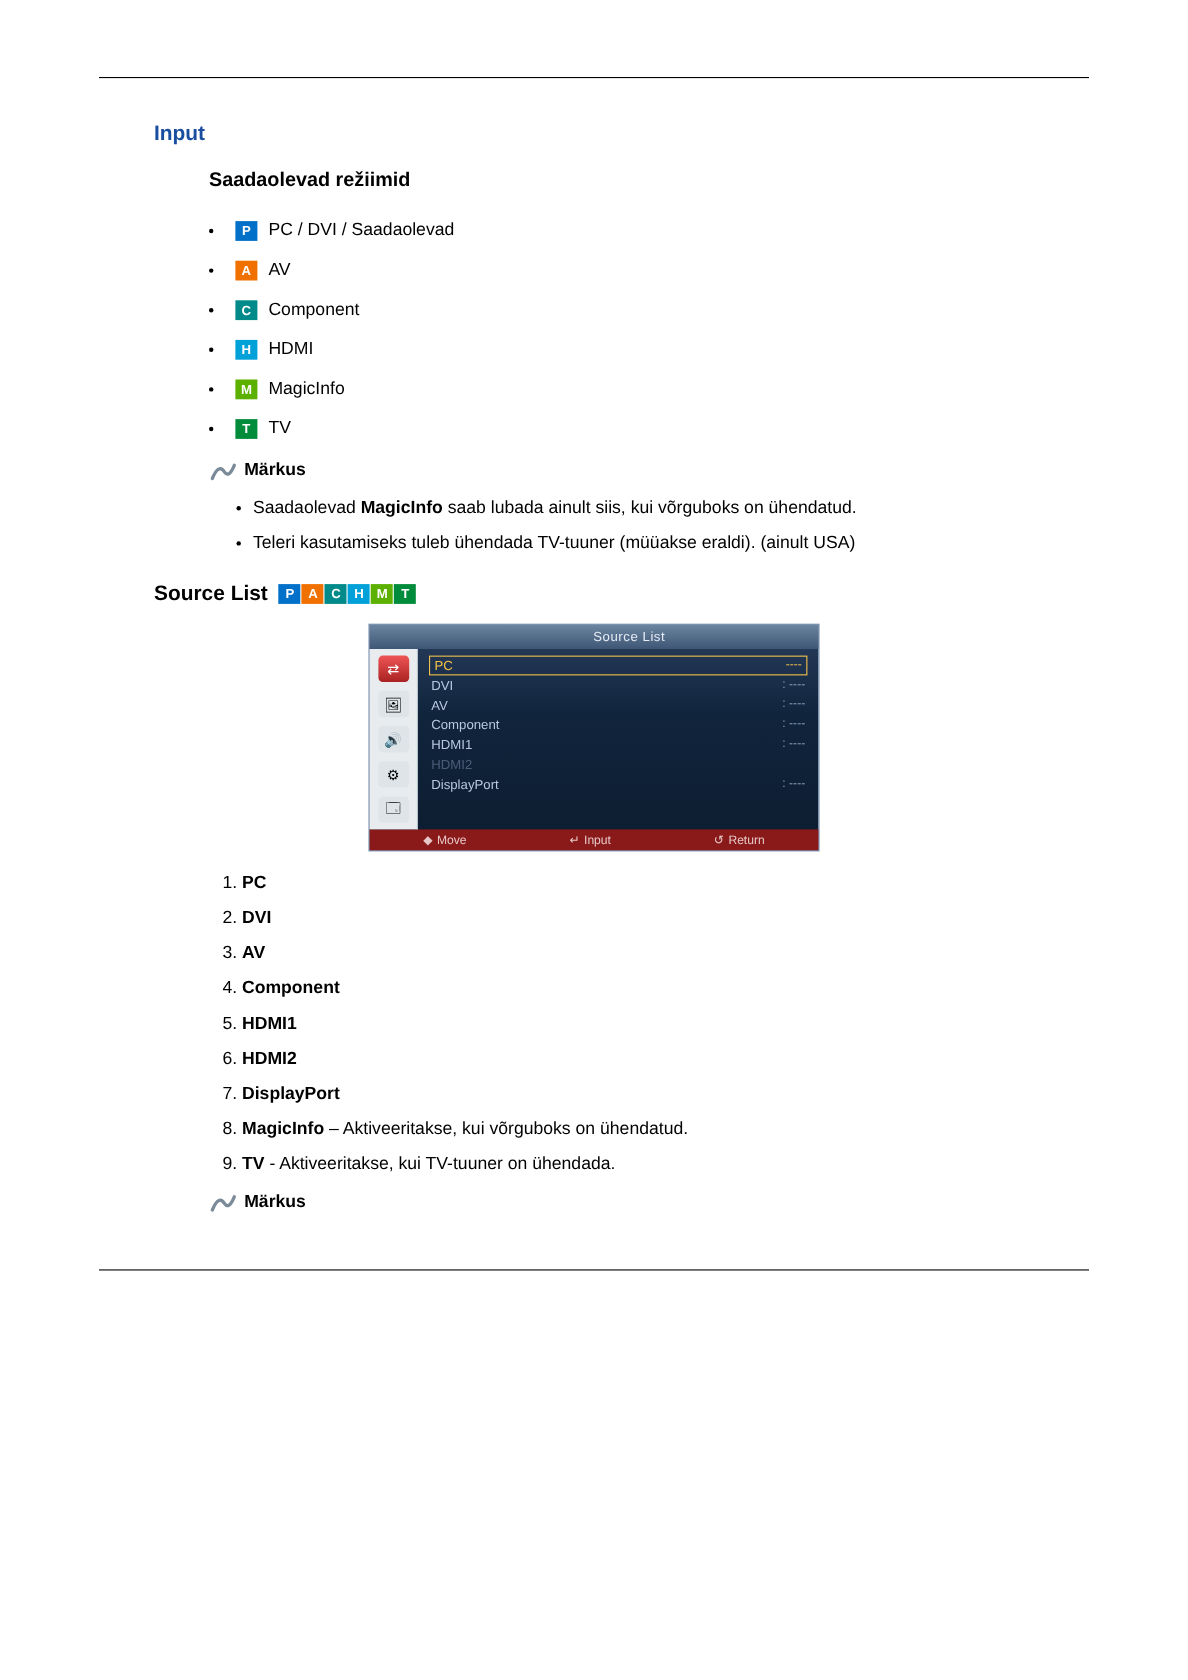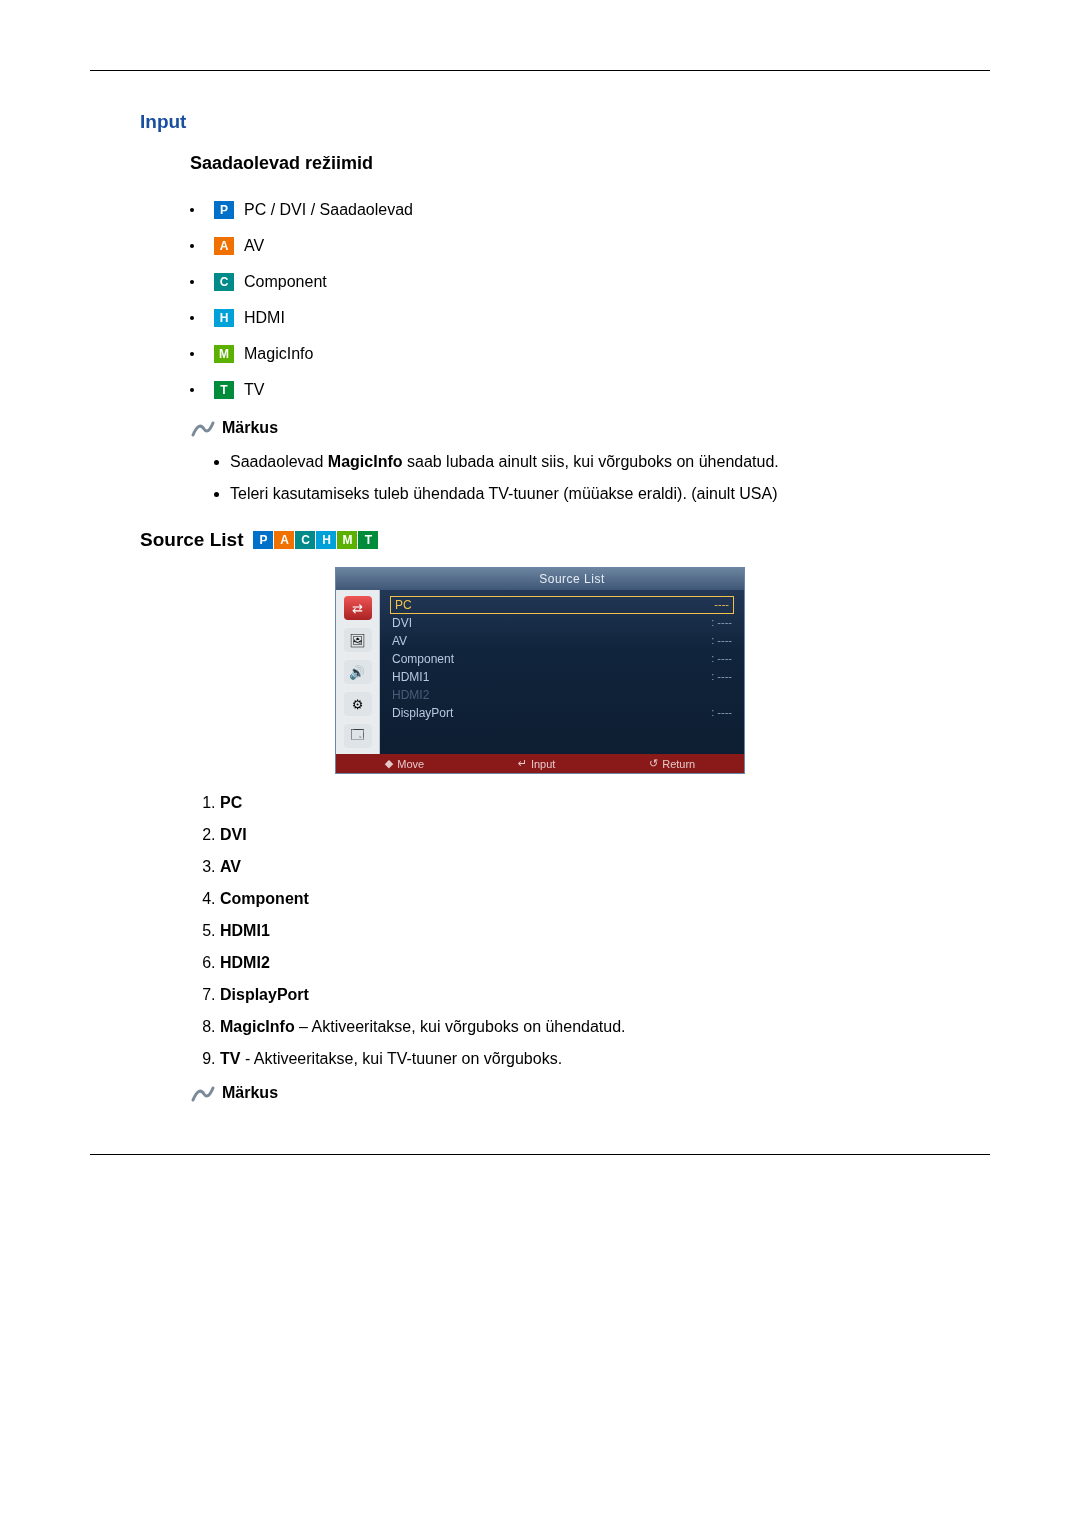--- a/index.html
+++ b/index.html
@@ -289,21 +289,21 @@
 
   <ol class="num">
     <li><span class="b">PC</span></li>
     <li><span class="b">DVI</span></li>
     <li><span class="b">AV</span></li>
     <li><span class="b">Component</span></li>
     <li><span class="b">HDMI1</span></li>
     <li><span class="b">HDMI2</span></li>
     <li><span class="b">DisplayPort</span></li>
     <li><span class="b">MagicInfo</span><span> – Aktiveeritakse, kui võrguboks on ühendatud.</span></li>
-    <li><span class="b">TV</span><span> - Aktiveeritakse, kui TV-tuuner on võrguboks.</span></li>
+    <li><span class="b">TV</span><span> - Aktiveeritakse, kui TV-tuuner on ühendada.</span></li>
   </ol>
 
   <div class="note-row">
     <span class="note-icon">
       <svg viewBox="0 0 26 22">
           <path d="M3 18 Q 9 4 14 12 Q 18 18 23 6" fill="none" stroke="#7a8a99" stroke-width="3" stroke-linecap="round"></path>
         </svg>
     </span>
     <span class="note-label">Märkus</span>
   </div>

